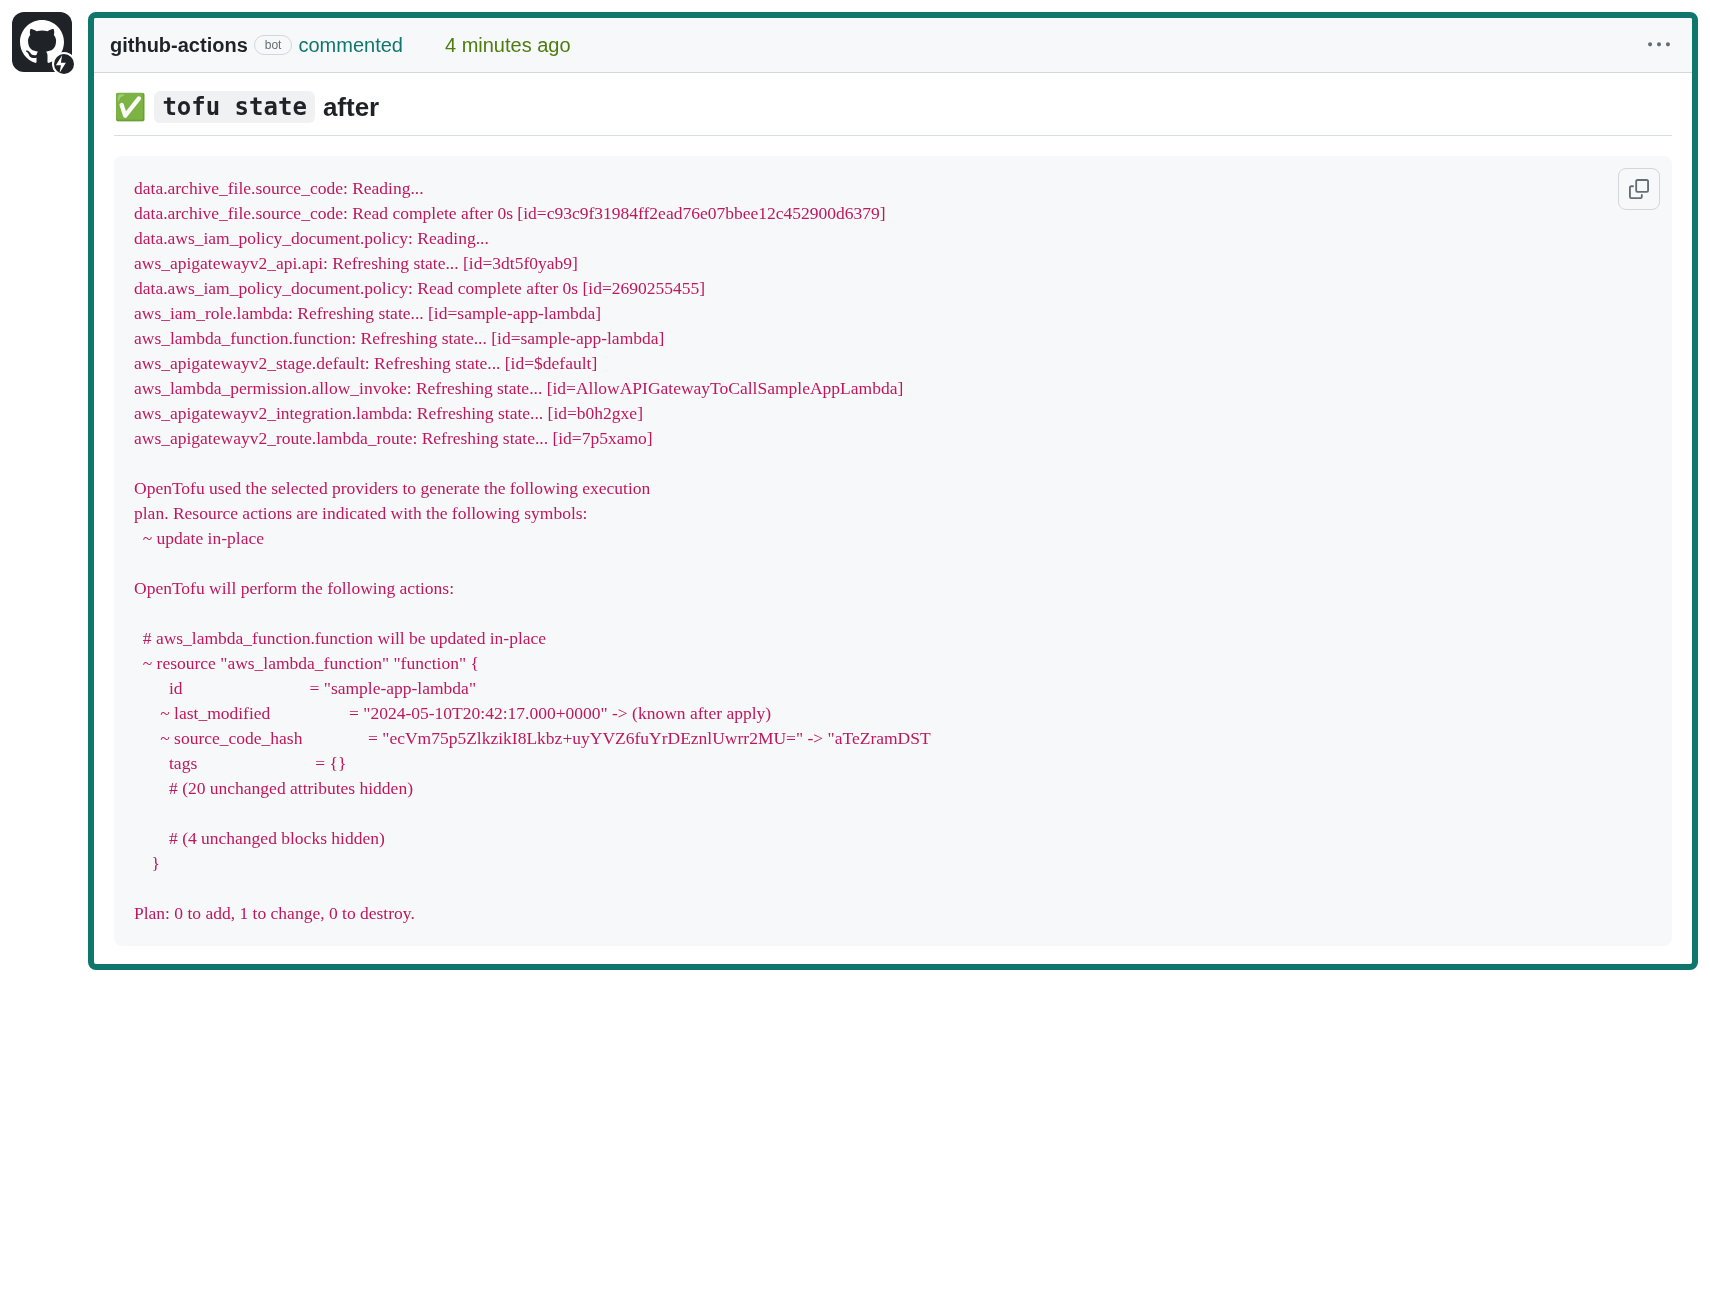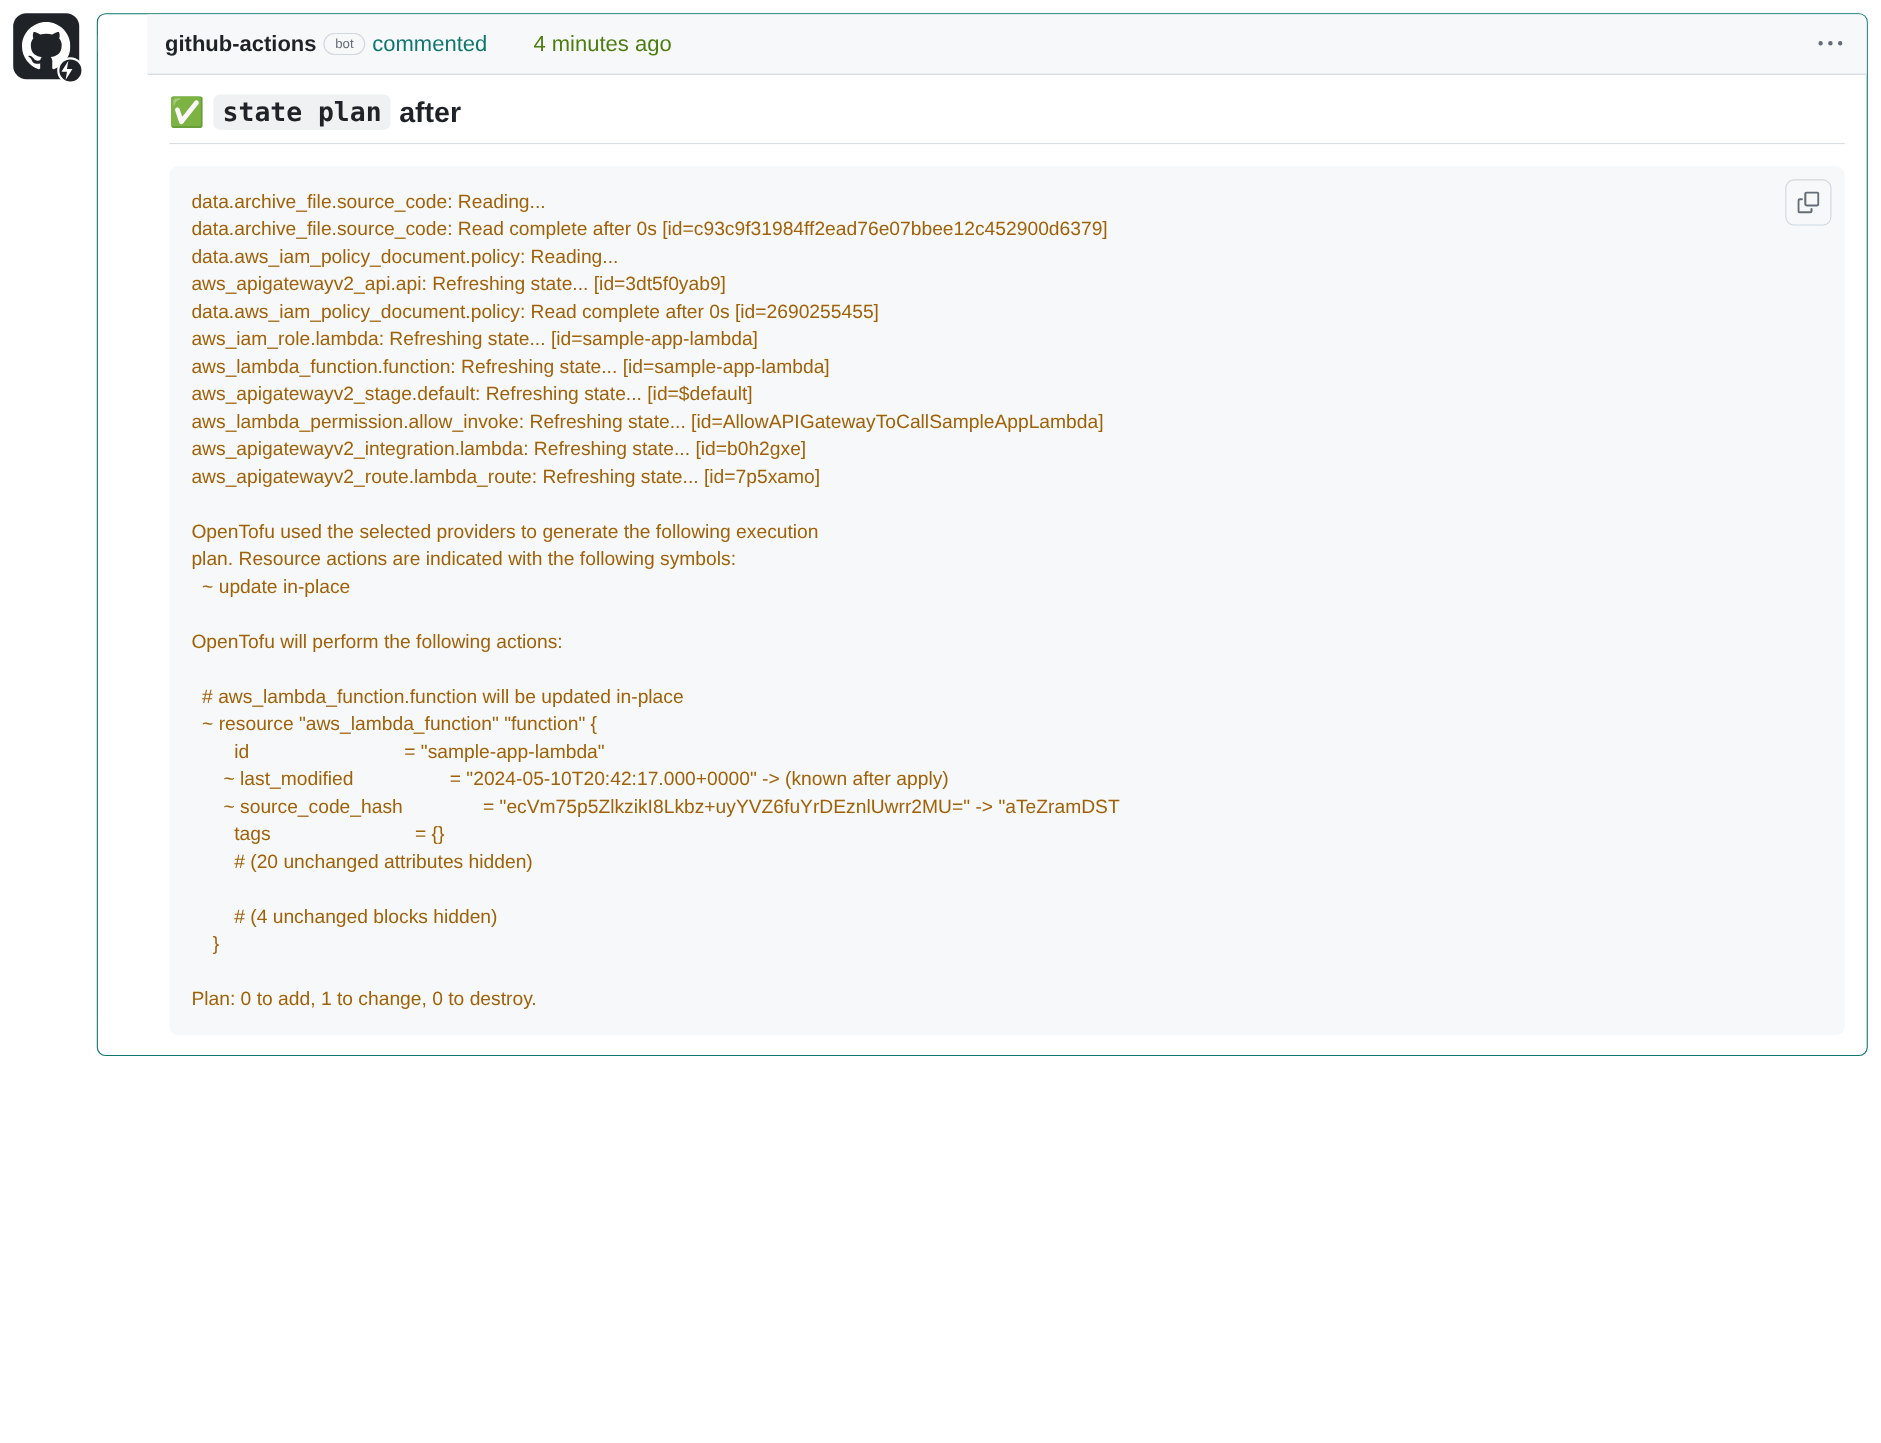--- a/index.html
+++ b/index.html
@@ -53,25 +53,24 @@
       width: 20px;
       height: 20px;
       background: #1f2328;
       border-radius: 50%;
       display: flex;
       align-items: center;
       justify-content: center;
     }
     .comment-box {
       flex: 1;
-      border: 1px solid #0f766e;
+      border: 6px solid #0f766e;
       border-radius: 8px;
       overflow: hidden;
       position: relative;
-      padding-left: 45px;
     }
     .comment-box::before {
       content: "";
       position: absolute;
       left: -10px;
       top: 16px;
       width: 0;
       height: 0;
       border-top: 10px solid transparent;
       border-bottom: 10px solid transparent;
@@ -182,25 +181,25 @@
       display: flex;
       align-items: center;
       justify-content: center;
       color: #656d76;
     }
     .copy-button svg {
       width: 20px;
       height: 20px;
     }
     .code-content {
-      font-family: Liberation Sans, sans-serif;
+      font-family: Liberation Serif, serif;
       font-size: 17.5px;
       line-height: 1.43;
       white-space: pre;
-      color: #a16207;
+      color: #be185d;
       overflow-x: auto;
     }
   </style>
 </head>
 <body>
 
 <div class="comment-wrapper">
   <div class="avatar-col">
     <div class="avatar">
       <svg viewBox="0 0 16 16" fill="#ffffff">
@@ -227,21 +226,21 @@
       <button class="kebab-button">
         <svg viewBox="0 0 16 16" fill="currentColor">
           <path d="M8 9a1.5 1.5 0 100-3 1.5 1.5 0 000 3zM1.5 9a1.5 1.5 0 100-3 1.5 1.5 0 000 3zm13 0a1.5 1.5 0 100-3 1.5 1.5 0 000 3z"></path>
         </svg>
       </button>
     </div>
 
     <div class="comment-body">
       <h2 class="body-heading">
         <span class="checkmark">✅</span>
-        <span class="inline-code">state plan</span>
+        <span class="inline-code">tofu state</span>
         <span class="heading-suffix">after</span>
       </h2>
 
       <div class="code-block-wrapper">
         <button class="copy-button">
           <svg viewBox="0 0 16 16" fill="currentColor">
             <path d="M0 6.75C0 5.784.784 5 1.75 5h1.5a.75.75 0 010 1.5h-1.5a.25.25 0 00-.25.25v7.5c0 .138.112.25.25.25h7.5a.25.25 0 00.25-.25v-1.5a.75.75 0 011.5 0v1.5A1.75 1.75 0 019.25 16h-7.5A1.75 1.75 0 010 14.25v-7.5z"></path>
             <path d="M5 1.75C5 .784 5.784 0 6.75 0h7.5C15.216 0 16 .784 16 1.75v7.5A1.75 1.75 0 0114.25 11h-7.5A1.75 1.75 0 015 9.25v-7.5zm1.75-.25a.25.25 0 00-.25.25v7.5c0 .138.112.25.25.25h7.5a.25.25 0 00.25-.25v-7.5a.25.25 0 00-.25-.25h-7.5z"></path>
           </svg>
         </button>

